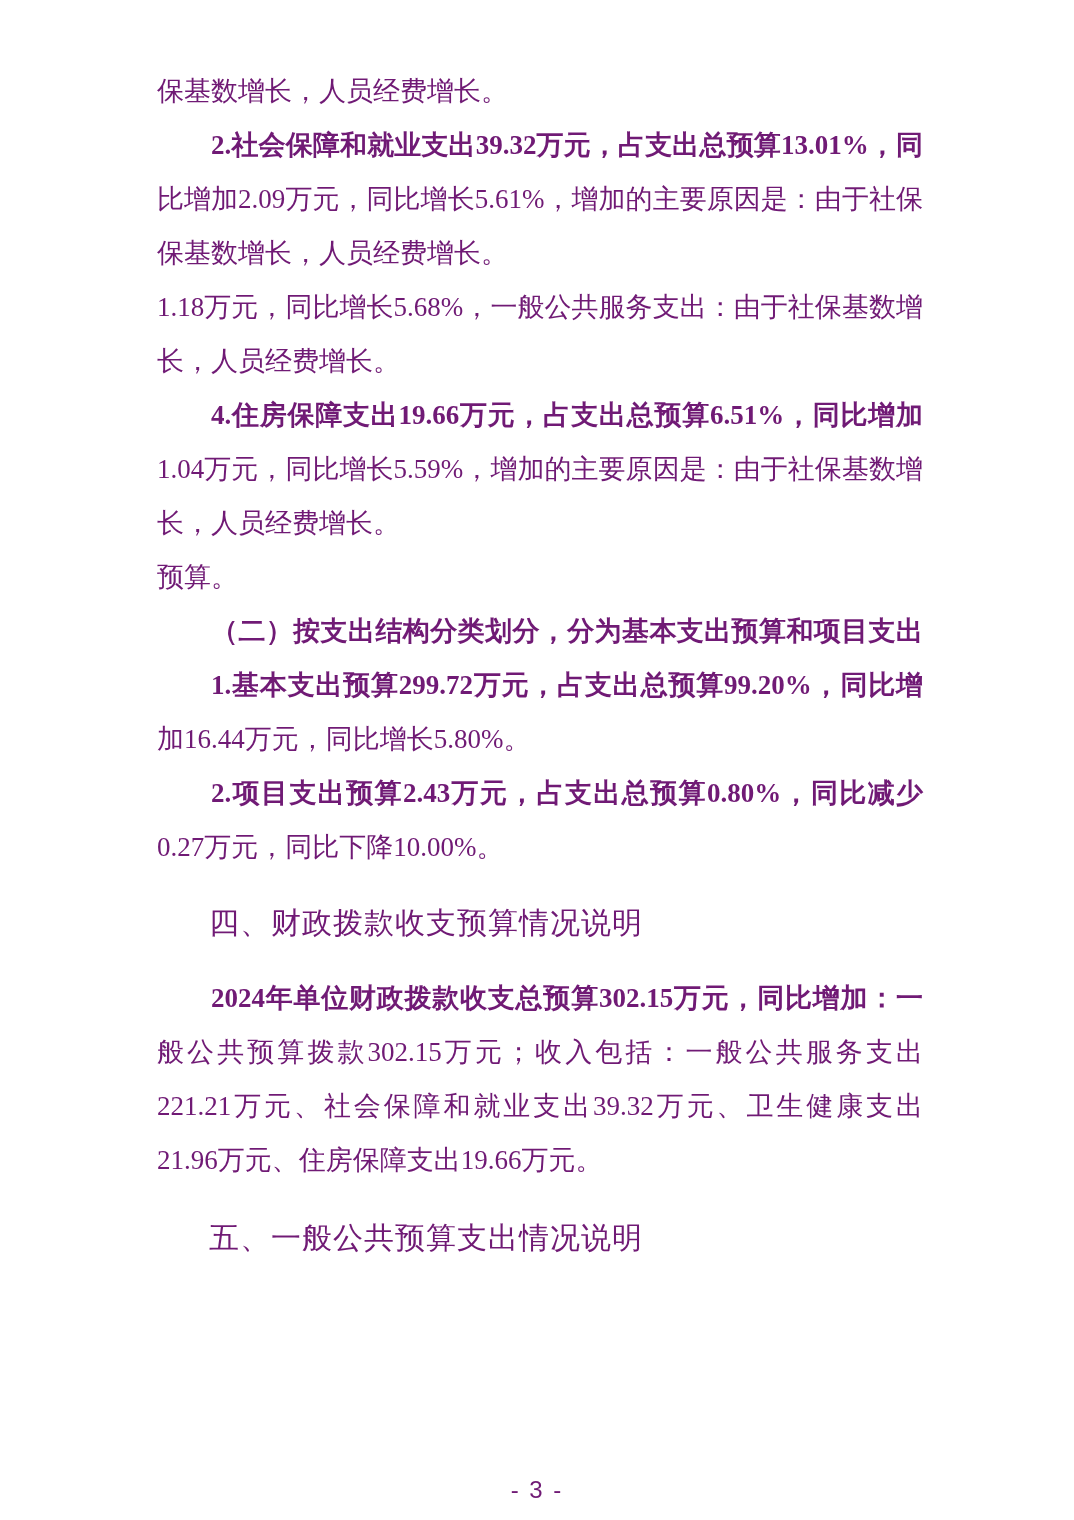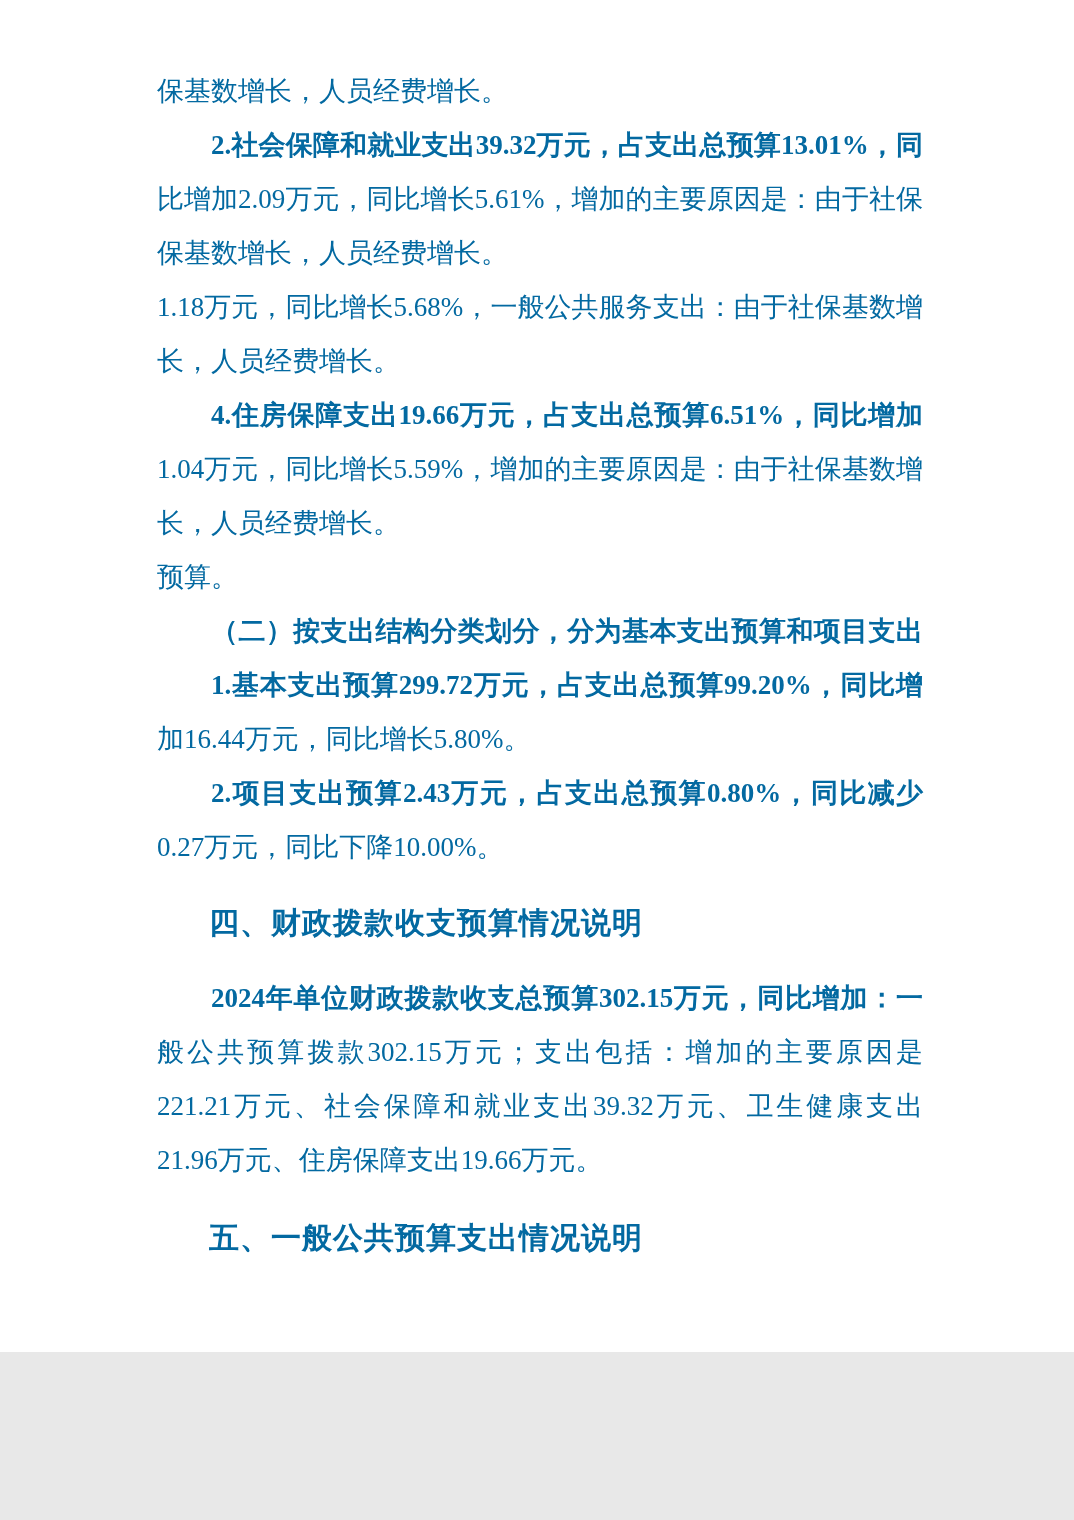--- a/index.html
+++ b/index.html
@@ -3,24 +3,24 @@
 <meta charset="utf-8">
 <style>
   html, body {
     margin: 0;
     padding: 0;
     background: #e8e8e8;
   }
   .page {
     position: relative;
     width: 1074px;
-    height: 1352px;
+    height: 1520px;
     margin: 0 auto;
     background: #ffffff;
-    color: #0369a1;
+    color: #701a75;
     overflow: hidden;
   }
   .content {
     position: absolute;
     left: 157px;
     top: 64px;
     width: 766px;
   }
   .para { margin: 0; }
   .line {
@@ -30,21 +30,21 @@
     white-space: nowrap;          
     text-align: justify;
     text-align-last: justify;     
   } 
   .line.first { text-indent: 54px; font-weight: bold; }     
   .line.last {
     text-align-last: left;        
   }
   .heading {
     font-family: "Liberation Sans", "DejaVu Sans", sans-serif;
-    font-weight: bold;
+    font-weight: normal;
     font-size: 30px;
     line-height: 54px;
     text-indent: 52px;
     margin: 22px 0 21px 0;
     letter-spacing: 1px;
   }
   .heading.second { margin-top: 24px; margin-bottom: 0; }
   .page-number {
     position: absolute;
     left: 0;
@@ -97,21 +97,21 @@
     <div class="para">
       <div class="line first">2.项目支出预算2.43万元，占支出总预算0.80%，同比减少</div>
       <div class="line last">0.27万元，同比下降10.00%。</div>
     </div>
 
 
     <div class="heading">四、财政拨款收支预算情况说明</div>
 
     <div class="para">
       <div class="line first">2024年单位财政拨款收支总预算302.15万元，同比增加：一</div>
-      <div class="line">般公共预算拨款302.15万元；支出包括：增加的主要原因是</div>
+      <div class="line">般公共预算拨款302.15万元；收入包括：一般公共服务支出</div>
       <div class="line">221.21万元、社会保障和就业支出39.32万元、卫生健康支出</div>
       <div class="line last">21.96万元、住房保障支出19.66万元。</div>
     </div>
 
     <div class="heading second">五、一般公共预算支出情况说明</div>
 
   </div>
 
   <div class="page-number">- 3 -</div>
 </div>

